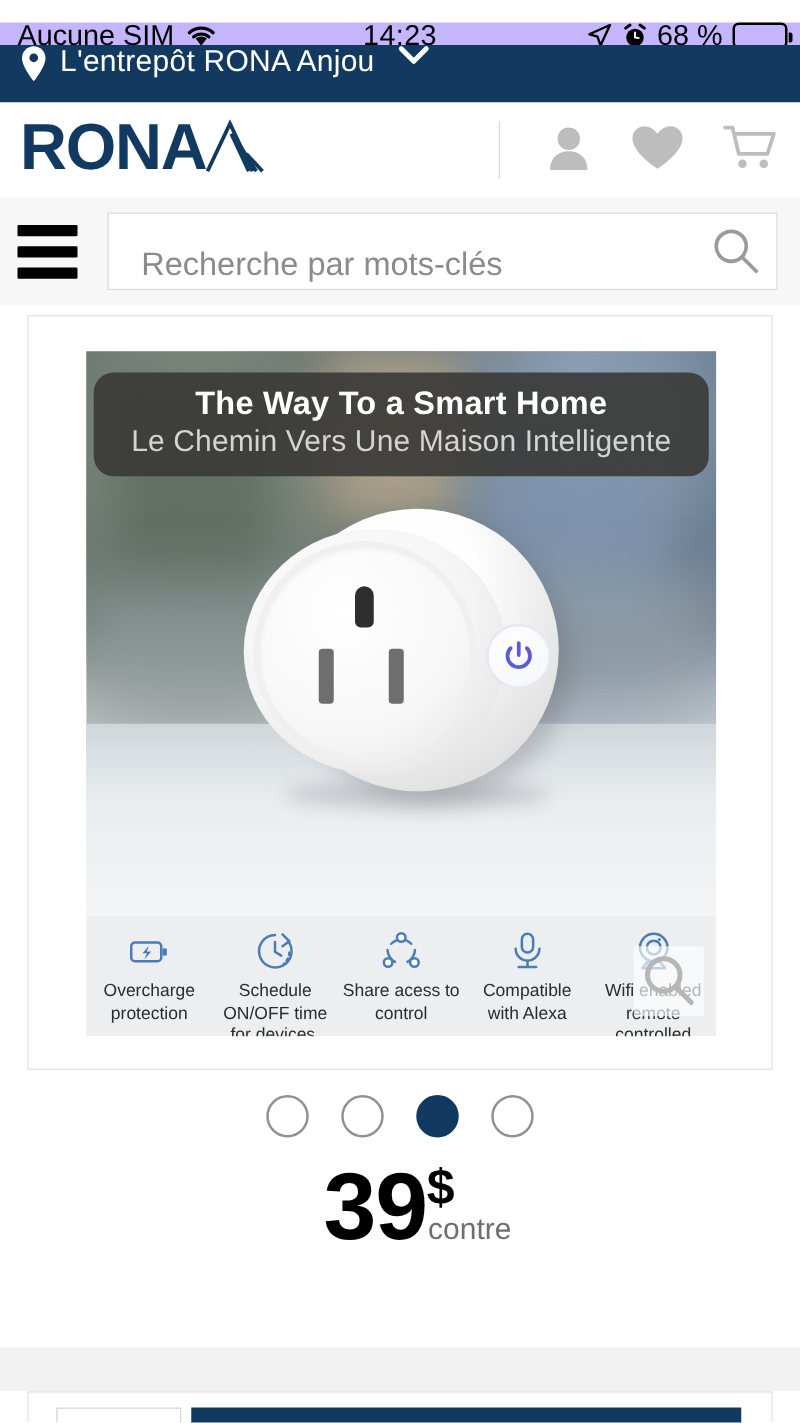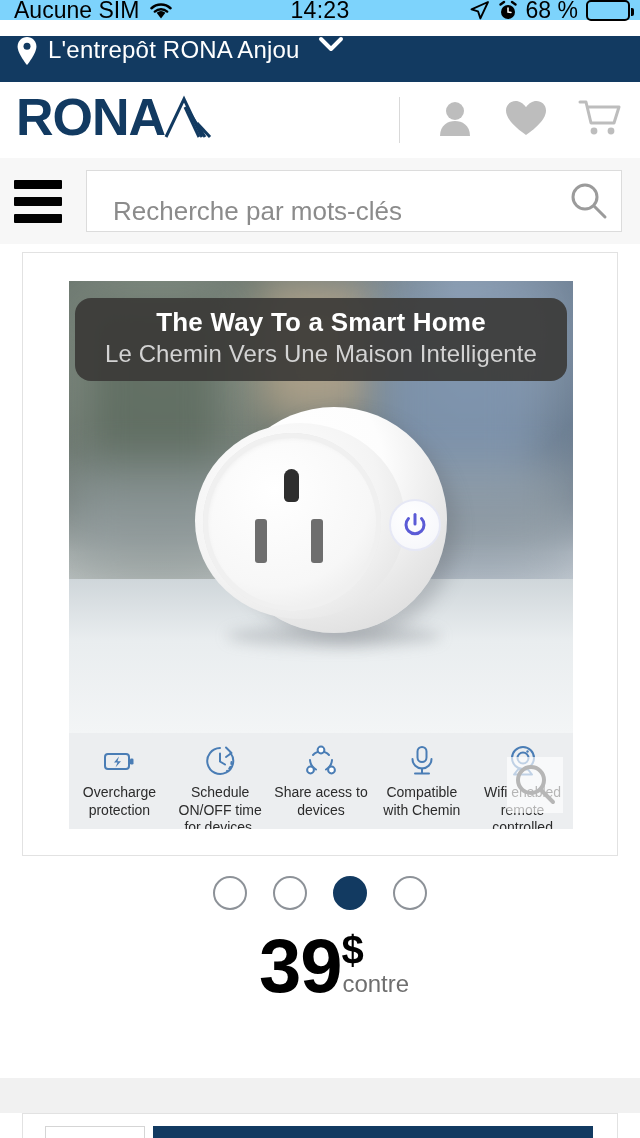--- a/index.html
+++ b/index.html
@@ -6,22 +6,22 @@
   html, body {
     width: 640px; height: 1138px;
     background: #ffffff;
     font-family: "Liberation Sans", sans-serif;
     overflow: hidden;
   }
   .screen { position: relative; width: 640px; height: 1138px; background:#fff; }
 
   
   .statusbar {
-    position:absolute; left:0; top:0; width:640px; height:20px;
-    background:#7dd3fc; color:#000;
+    position:absolute; left:0; top:18px; width:640px; height:20px;
+    background:#c4b5fd; color:#000;
     display:flex; align-items:center; font-size:23px;
   }
   .sb-left { position:absolute; left:14px; display:flex; align-items:center; gap:9px; }
   .sb-center { position:absolute; left:0; width:640px; text-align:center; font-weight:400; letter-spacing:.3px;}
   .sb-right { position:absolute; right:10px; display:flex; align-items:center; gap:8px; }
   .wifi-ico svg, .loc-ico svg, .alarm-ico svg { display:block; }
   .battery {
     width:44px; height:21px; border:2px solid #000; border-radius:5px;
     position:relative; padding:2px;
   }
@@ -350,34 +350,34 @@
           <div class="ic">
             <svg width="34" height="34" viewBox="0 0 34 34">
               <path d="M9 11 A11 11 0 0 1 25 11" stroke="#4a7db5" stroke-width="2" fill="none" stroke-linecap="round"></path>
               <path d="M6 16 A12 12 0 0 0 12 25.5" stroke="#4a7db5" stroke-width="2" fill="none" stroke-linecap="round"></path>
               <path d="M28 16 A12 12 0 0 1 22 25.5" stroke="#4a7db5" stroke-width="2" fill="none" stroke-linecap="round"></path>
               <circle cx="17" cy="6" r="3.4" stroke="#4a7db5" stroke-width="2" fill="#fff"></circle>
               <circle cx="6.5" cy="26" r="3.4" stroke="#4a7db5" stroke-width="2" fill="#fff"></circle>
               <circle cx="27.5" cy="26" r="3.4" stroke="#4a7db5" stroke-width="2" fill="#fff"></circle>
             </svg>
           </div>
-          <div class="en">Share acess to devices</div>
+          <div class="en">Share acess to control</div>
           <div class="fr">Partager l'accès au contrôle</div>
         </div>
 
         <div class="feat">
           <div class="ic">
             <svg width="34" height="34" viewBox="0 0 34 34">
               <rect x="12.5" y="3" width="9" height="15" rx="4.5" stroke="#4a7db5" stroke-width="2" fill="none"></rect>
               <path d="M7.5 15 A9.5 9.5 0 0 0 26.5 15" stroke="#4a7db5" stroke-width="2" fill="none" stroke-linecap="round"></path>
               <path d="M17 24.5 L17 29" stroke="#4a7db5" stroke-width="2" stroke-linecap="round"></path>
               <path d="M10 29.5 L24 29.5" stroke="#4a7db5" stroke-width="2" stroke-linecap="round"></path>
             </svg>
           </div>
-          <div class="en">Compatible with Chemin</div>
+          <div class="en">Compatible with Alexa</div>
           <div class="fr">Compatible avec Alexa</div>
         </div>
 
         <div class="feat">
           <div class="ic">
             <svg width="34" height="34" viewBox="0 0 34 34">
               <circle cx="17" cy="14" r="11" stroke="#4a7db5" stroke-width="2" fill="none"></circle>
               <circle cx="17" cy="14" r="5.5" stroke="#4a7db5" stroke-width="2" fill="none"></circle>
               <circle cx="21.5" cy="7.5" r="1.2" fill="#4a7db5"></circle>
               <path d="M8 30.5 L12 25.5 L22 25.5 L26 30.5 Z" stroke="#4a7db5" stroke-width="2" fill="none" stroke-linejoin="round"></path>

